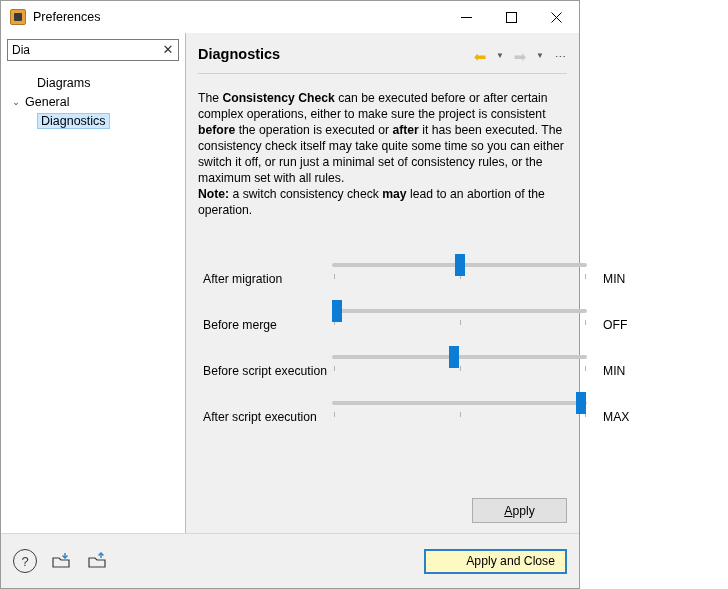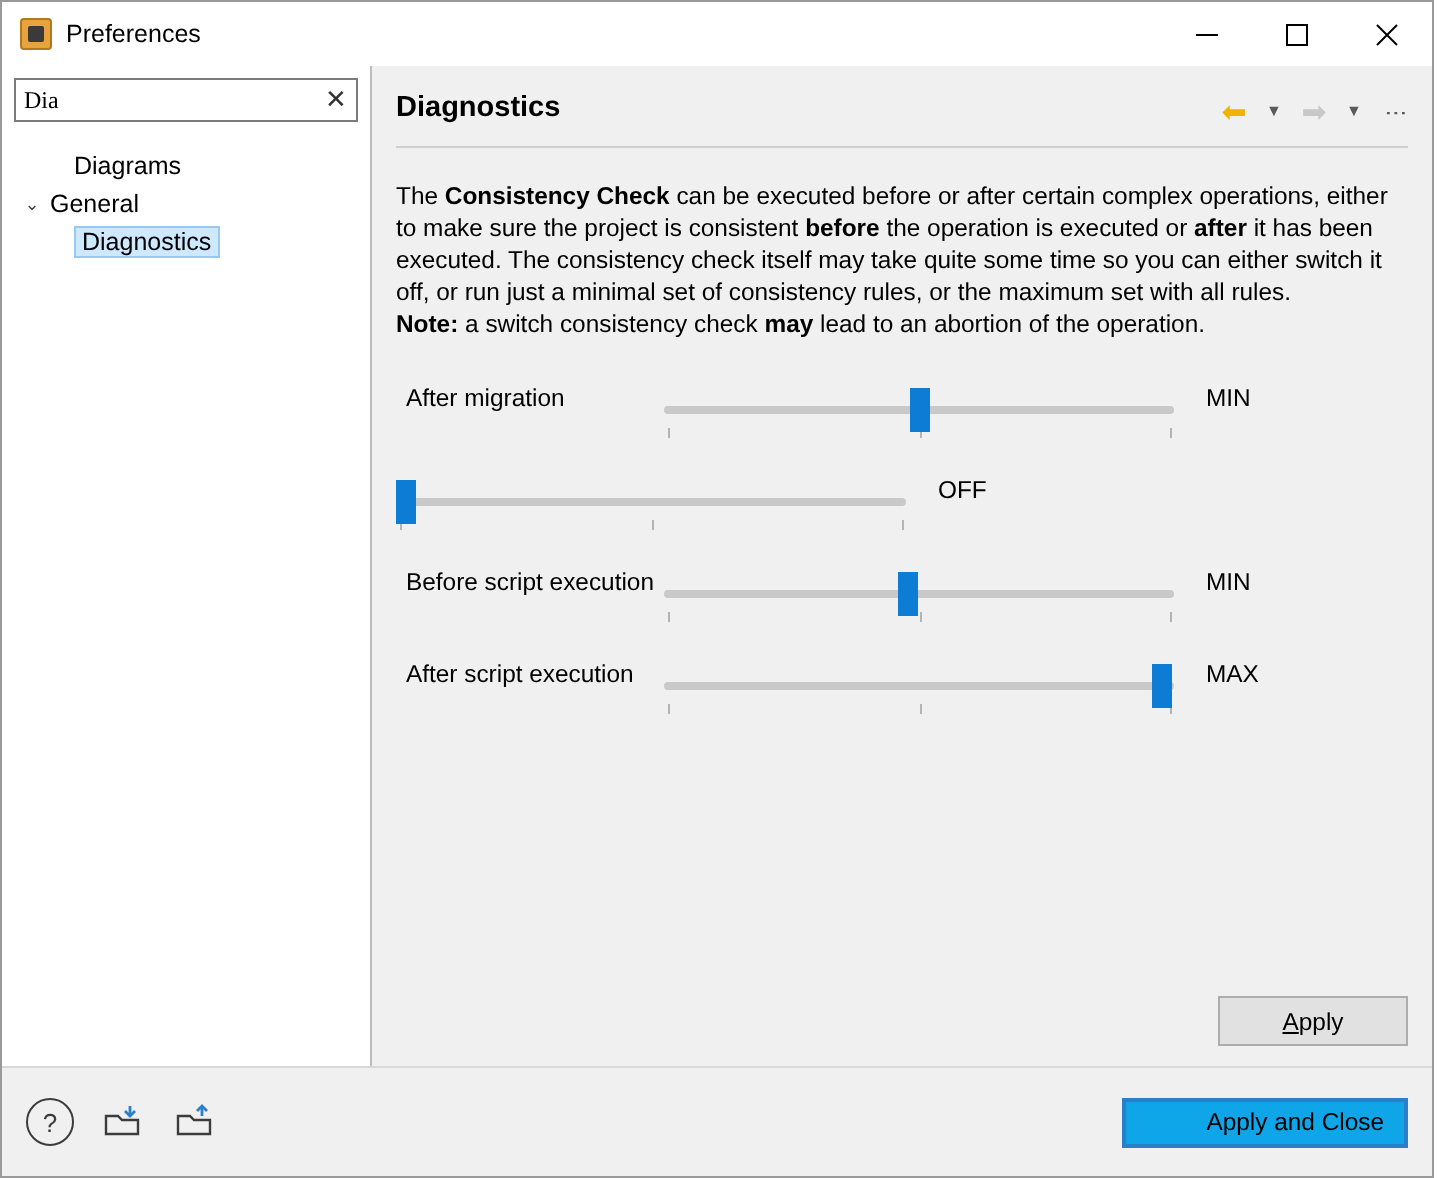--- a/index.html
+++ b/index.html
@@ -10,21 +10,21 @@
     width: 728px;
     height: 589px;
     background: #ffffff;
     font-family: "Liberation Sans", sans-serif;
     font-size: 12px;
     color: #000000;
     overflow: hidden;
   }
   .window {
     position: relative;
-    width: 717px;
+    width: 580px;
     height: 589px;
     background: #f0f0f0;
     border: 1px solid #9a9a9a;
     box-sizing: border-box;
     display: flex;
     flex-direction: column;
   }
   
   .titlebar {
     height: 32px;
@@ -97,21 +97,21 @@
     margin: 6px 6px 2px 6px;
     position: relative;
     height: 22px;
   }
   .search-input {
     width: 100%;
     height: 22px;
     box-sizing: border-box;
     border: 1px solid #7a7a7a;
     background: #fff;
-    font-family: Liberation Serif, serif;
+    font-family: Liberation Sans, sans-serif;
     font-size: 12px;
     padding: 2px 20px 2px 4px;
     color: #000;
     outline: none;
   }
   .search-clear {
     position: absolute;
     right: 4px;
     top: 3px;
     width: 14px;
@@ -206,21 +206,21 @@
   .desc p { margin: 0 0 0 0; }
   .desc .para2 { margin-top: 8px; }
 
   
   .sliders {
     margin-top: 22px;
     padding: 0 12px 0 12px;
   }
   .slider-row {
     display: flex;
-    align-items: flex-start;
+    align-items: flex-end;
     height: 46px;
   }
   .slider-label {
     width: 134px;
     font-size: 12.2px;
     color: #000;
     flex: 0 0 auto;
     padding-left: 5px;
     box-sizing: border-box;
   }
@@ -316,21 +316,21 @@
     height: 20px;
     position: relative;
   }
   .footer-right {
     margin-left: auto;
     display: flex;
     gap: 8px;
   }
   .btn.default {
     border: 2px solid #2a7fc9;
-    background: #0ea5e9;
+    background: #fef9c3;
     min-width: 100px;
     padding-left: 40px;
   }
 </style>
 </head>
 <body>
 
 <div class="window">
 
   <div class="titlebar">
@@ -414,20 +414,21 @@
             <div class="slider-line"></div>
             <div class="tick" style="left:2px"></div>
             <div class="tick" style="left:50%"></div>
             <div class="tick" style="left:calc(100% - 2px)"></div>
             <div class="slider-thumb" style="left:50%"></div>
           </div>
           <div class="slider-value">MIN</div>
         </div>
 
         <div class="slider-row">
+          <div class="slider-label">Before merge</div>
           <div class="slider-track-wrap">
             <div class="slider-line"></div>
             <div class="tick" style="left:2px"></div>
             <div class="tick" style="left:50%"></div>
             <div class="tick" style="left:calc(100% - 2px)"></div>
             <div class="slider-thumb" style="left:5px"></div>
           </div>
           <div class="slider-value">OFF</div>
         </div>
 

